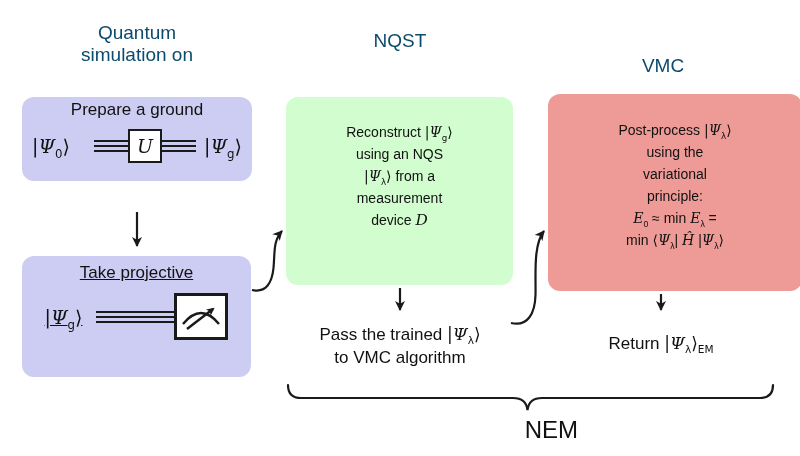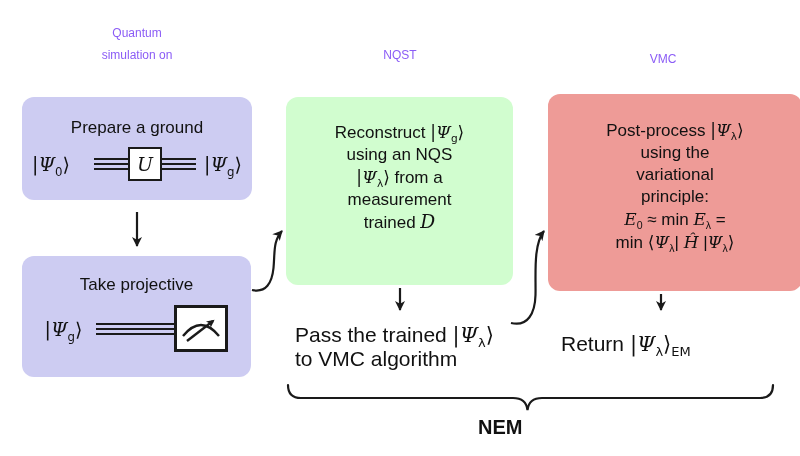--- a/index.html
+++ b/index.html
@@ -1,37 +1,37 @@
 <!DOCTYPE html>
 <html><head>
 <meta charset="utf-8">
 <style>
   html,body{margin:0;padding:0;background:#ffffff;}
   .canvas{position:relative;width:800px;height:456px;background:#ffffff;
           font-family:"Liberation Sans", sans-serif;color:#111111;overflow:hidden;}
   .overlay{position:absolute;left:0;top:0;width:800px;height:456px;pointer-events:none;}
-  .hdr{position:absolute;text-align:center;font-size:12px;line-height:22px;color:#8b5cf6;}
+  .hdr{position:absolute;text-align:center;font-size:19px;line-height:22px;color:#0c4a6e;}
   .box{position:absolute;border-radius:12px;text-align:center;box-sizing:border-box;}
   .box.purple{background:#cdccf2;}
   .box.green{background:#d1fdcf;}
   .box.red{background:#ee9b97;}
   .box-title{font-size:17px;line-height:22px;}
-  .box-line{font-size:17px;line-height:22px;}
+  .box-line{font-size:14px;line-height:22px;}
   .circuit{display:flex;align-items:center;justify-content:center;font-size:19px;}
   .wire3{display:inline-flex;flex-direction:column;gap:3px;}
   .wire3 .w{height:2px;background:#1a1a1a;width:100%;}
   .ugate{width:34px;height:34px;background:#ffffff;border:2px solid #1a1a1a;
          display:inline-flex;align-items:center;justify-content:center;
          font-family:"DejaVu Serif", serif;font-style:italic;font-size:19px;box-sizing:border-box;}
   .ket{font-family:"DejaVu Sans", sans-serif;white-space:nowrap;}
   .ket i,.mi{font-family:"DejaVu Serif", serif;font-style:italic;}
   sub{font-size:0.62em;line-height:0;}
   .scriptD{font-family:"DejaVu Serif", serif;font-style:italic;font-size:1.1em;}
-  .flow-text{position:absolute;font-size:21px;line-height:23px;}
-  .nem{position:absolute;text-align:left;font-size:20px;font-weight:700;}
+  .flow-text{position:absolute;text-align:center;font-size:17px;line-height:23px;}
+  .nem{position:absolute;text-align:right;font-size:24px;font-weight:400;}
   .mrow{white-space:nowrap;}
 </style>
 </head>
 <body>
 
 <div class="canvas">
 
   <svg class="overlay" viewBox="0 0 800 456">
     <defs>
       <marker id="ah" markerUnits="userSpaceOnUse" markerWidth="12" markerHeight="10" refX="9" refY="5" orient="auto">
@@ -47,24 +47,24 @@
     <path d="M511 323 C528 327 535 313 535.5 295 C536 275 533 245 544 231" stroke="#1a1a1a" stroke-width="2.2" fill="none" marker-end="url(#ah)"></path>
     <path d="M661 294 L661 310" stroke="#1a1a1a" stroke-width="2.2" fill="none" marker-end="url(#ah)"></path>
     <path d="M288 385 C288 393.5 292 398 301 398 L513 398 C522 398 526.5 401.5 527.5 410
              C528.5 401.5 533 398 542 398 L760 398 C769 398 773 393.5 773 385" stroke="#1a1a1a" stroke-width="2.2" fill="none" stroke-linecap="round"></path>
   </svg>
 
   <div class="hdr" style="left:25px;top:22px;width:224px;">
     <div>Quantum</div>
     <div>simulation on</div>
   </div>
-  <div class="hdr" style="left:340px;top:44px;width:120px;">NQST</div>
-  <div class="hdr" style="left:603px;top:48px;width:120px;">VMC</div>
+  <div class="hdr" style="left:340px;top:30px;width:120px;">NQST</div>
+  <div class="hdr" style="left:603px;top:55px;width:120px;">VMC</div>
 
-  <div class="box purple" style="left:22px;top:97px;width:230px;height:103px;padding-top:20px;">
+  <div class="box purple" style="left:22px;top:97px;width:230px;height:84px;padding-top:2px;">
     <div class="box-title">
       <div>Prepare a ground</div>
     </div>
     <div class="circuit" style="margin-top:8px;">
       <span class="ket" style="margin-right:24px;"><span>|</span><i>Ψ</i><sub>0</sub><span>⟩</span></span>
       <span class="wire3" style="width:34px;">
           <span class="w"></span>
           <span class="w"></span>
           <span class="w"></span>
         </span>
@@ -73,21 +73,21 @@
         </span>
       <span class="wire3" style="width:34px;">
           <span class="w"></span>
           <span class="w"></span>
           <span class="w"></span>
         </span>
       <span class="ket" style="margin-left:8px;"><span>|</span><i>Ψ</i><sub>g</sub><span>⟩</span></span>
     </div>
   </div>
 
-  <div class="box purple" style="left:22px;top:256px;width:229px;height:121px;padding-top:18px;">
+  <div class="box purple" style="left:22px;top:256px;width:229px;height:121px;padding-top:6px;text-decoration:underline;">
     <div class="box-title">
       <div>Take projective</div>
     </div>
     <div class="circuit" style="margin-top:9px;">
       <span class="ket" style="margin-right:14px;"><span>|</span><i>Ψ</i><sub>g</sub><span>⟩</span></span>
       <span class="wire3" style="width:78px;">
           <span class="w"></span>
           <span class="w"></span>
           <span class="w"></span>
         </span>
@@ -97,21 +97,21 @@
         <path d="M13 36 L39 16" stroke="#1a1a1a" stroke-width="2.4" fill="none" marker-end="url(#ah2)"></path>
       </svg>
     </div>
   </div>
 
   <div class="box green" style="left:286px;top:97px;width:227px;height:188px;padding-top:24px;">
     <div class="box-line"><span class="mrow"><span>Reconstruct </span><span class="ket"><span>|</span><i>Ψ</i><sub>g</sub><span>⟩</span></span></span></div>
     <div class="box-line">using an NQS</div>
     <div class="box-line"><span class="mrow"><span class="ket"><span>|</span><i>Ψ</i><sub>λ</sub><span>⟩</span></span><span> from a</span></span></div>
     <div class="box-line">measurement</div>
-    <div class="box-line"><span>trained </span><span class="scriptD">D</span></div>
+    <div class="box-line"><span>device </span><span class="scriptD">D</span></div>
   </div>
 
   <div class="box red" style="left:548px;top:94px;width:254px;height:197px;padding-top:25px;">
     <div class="box-line"><span class="mrow"><span>Post-process </span><span class="ket"><span>|</span><i>Ψ</i><sub>λ</sub><span>⟩</span></span></span></div>
     <div class="box-line">using the</div>
     <div class="box-line">variational</div>
     <div class="box-line">principle:</div>
     <div class="box-line"><span class="mrow"><i class="mi">E</i><sub>0</sub><span> ≈ min </span><i class="mi">E</i><sub>λ</sub><span> =</span></span></div>
     <div class="box-line"><span class="mrow"><span>min ⟨</span><i class="mi">Ψ</i><sub>λ</sub><span>| </span><i class="mi">Ĥ</i><span> |</span><i class="mi">Ψ</i><sub>λ</sub><span>⟩</span></span></div>
   </div>

